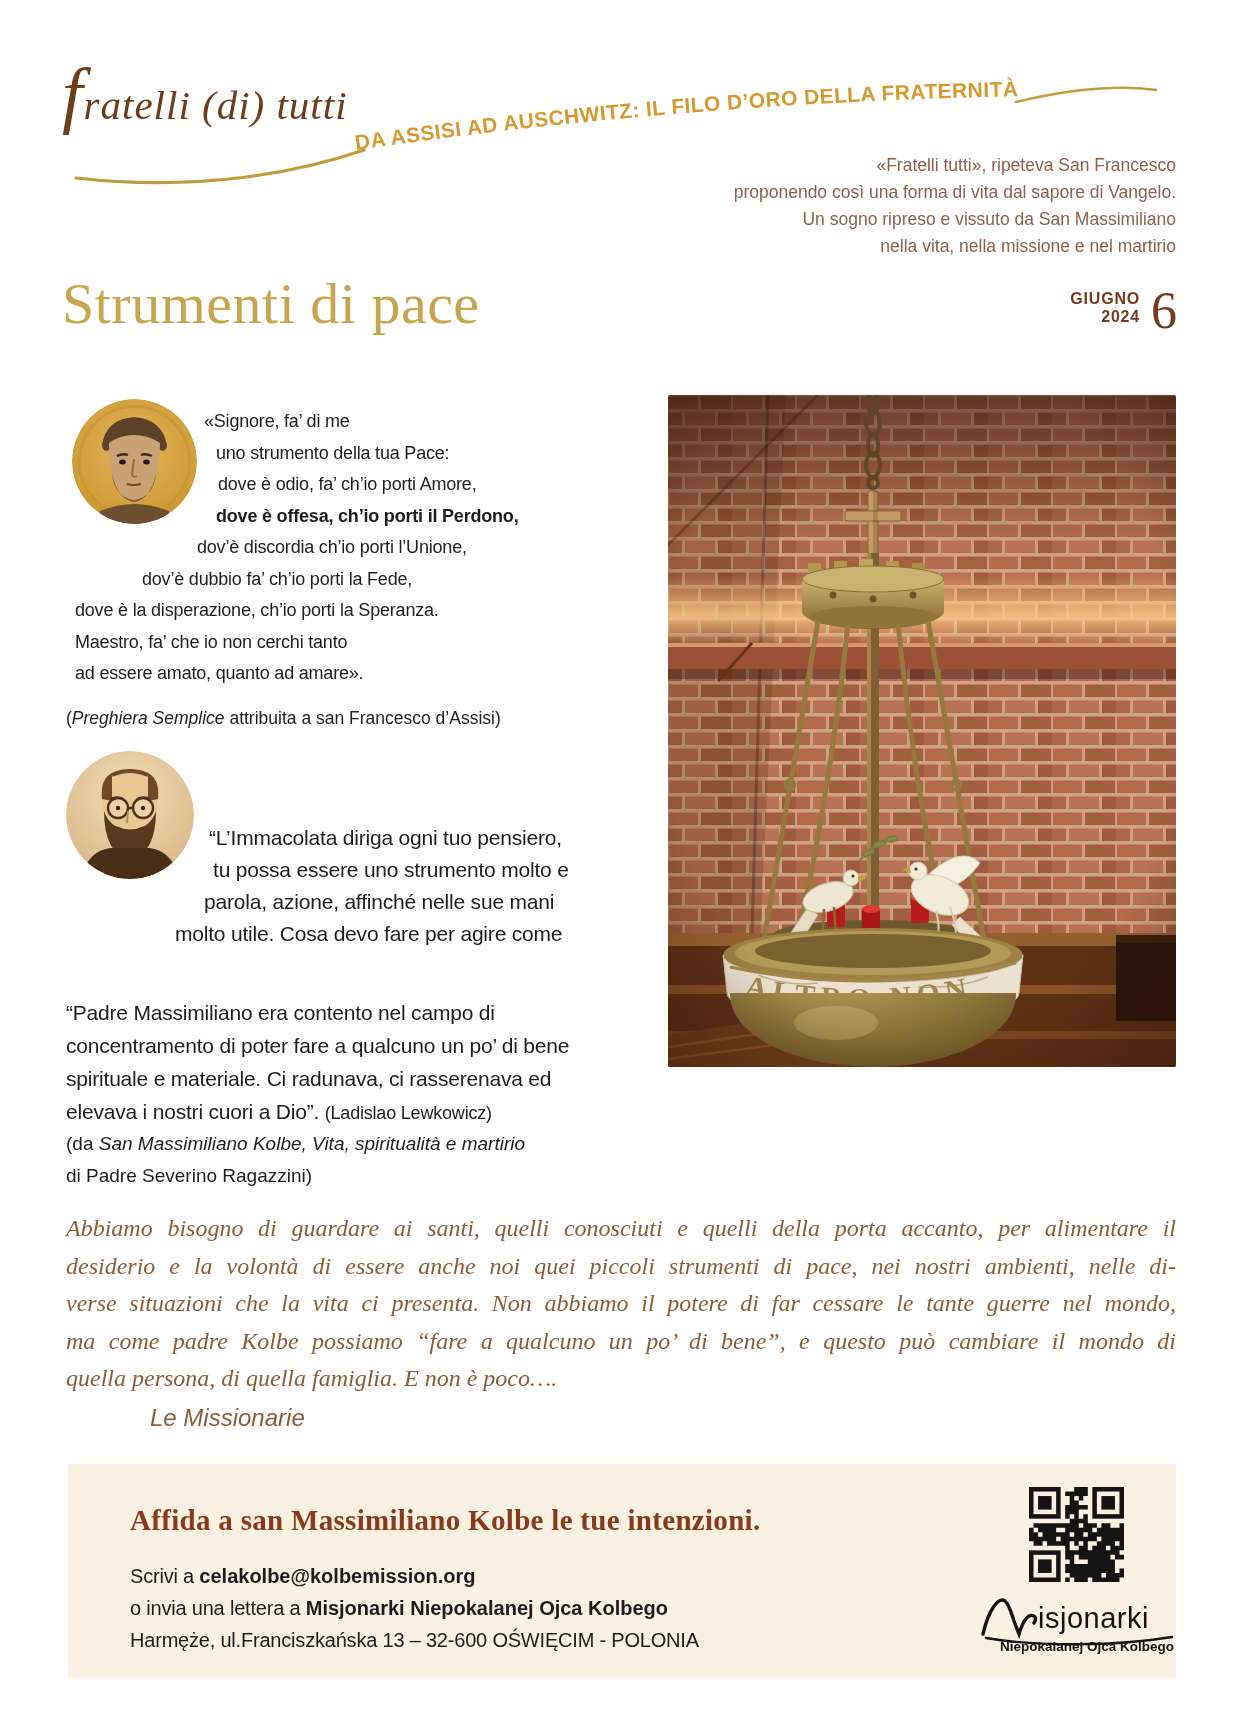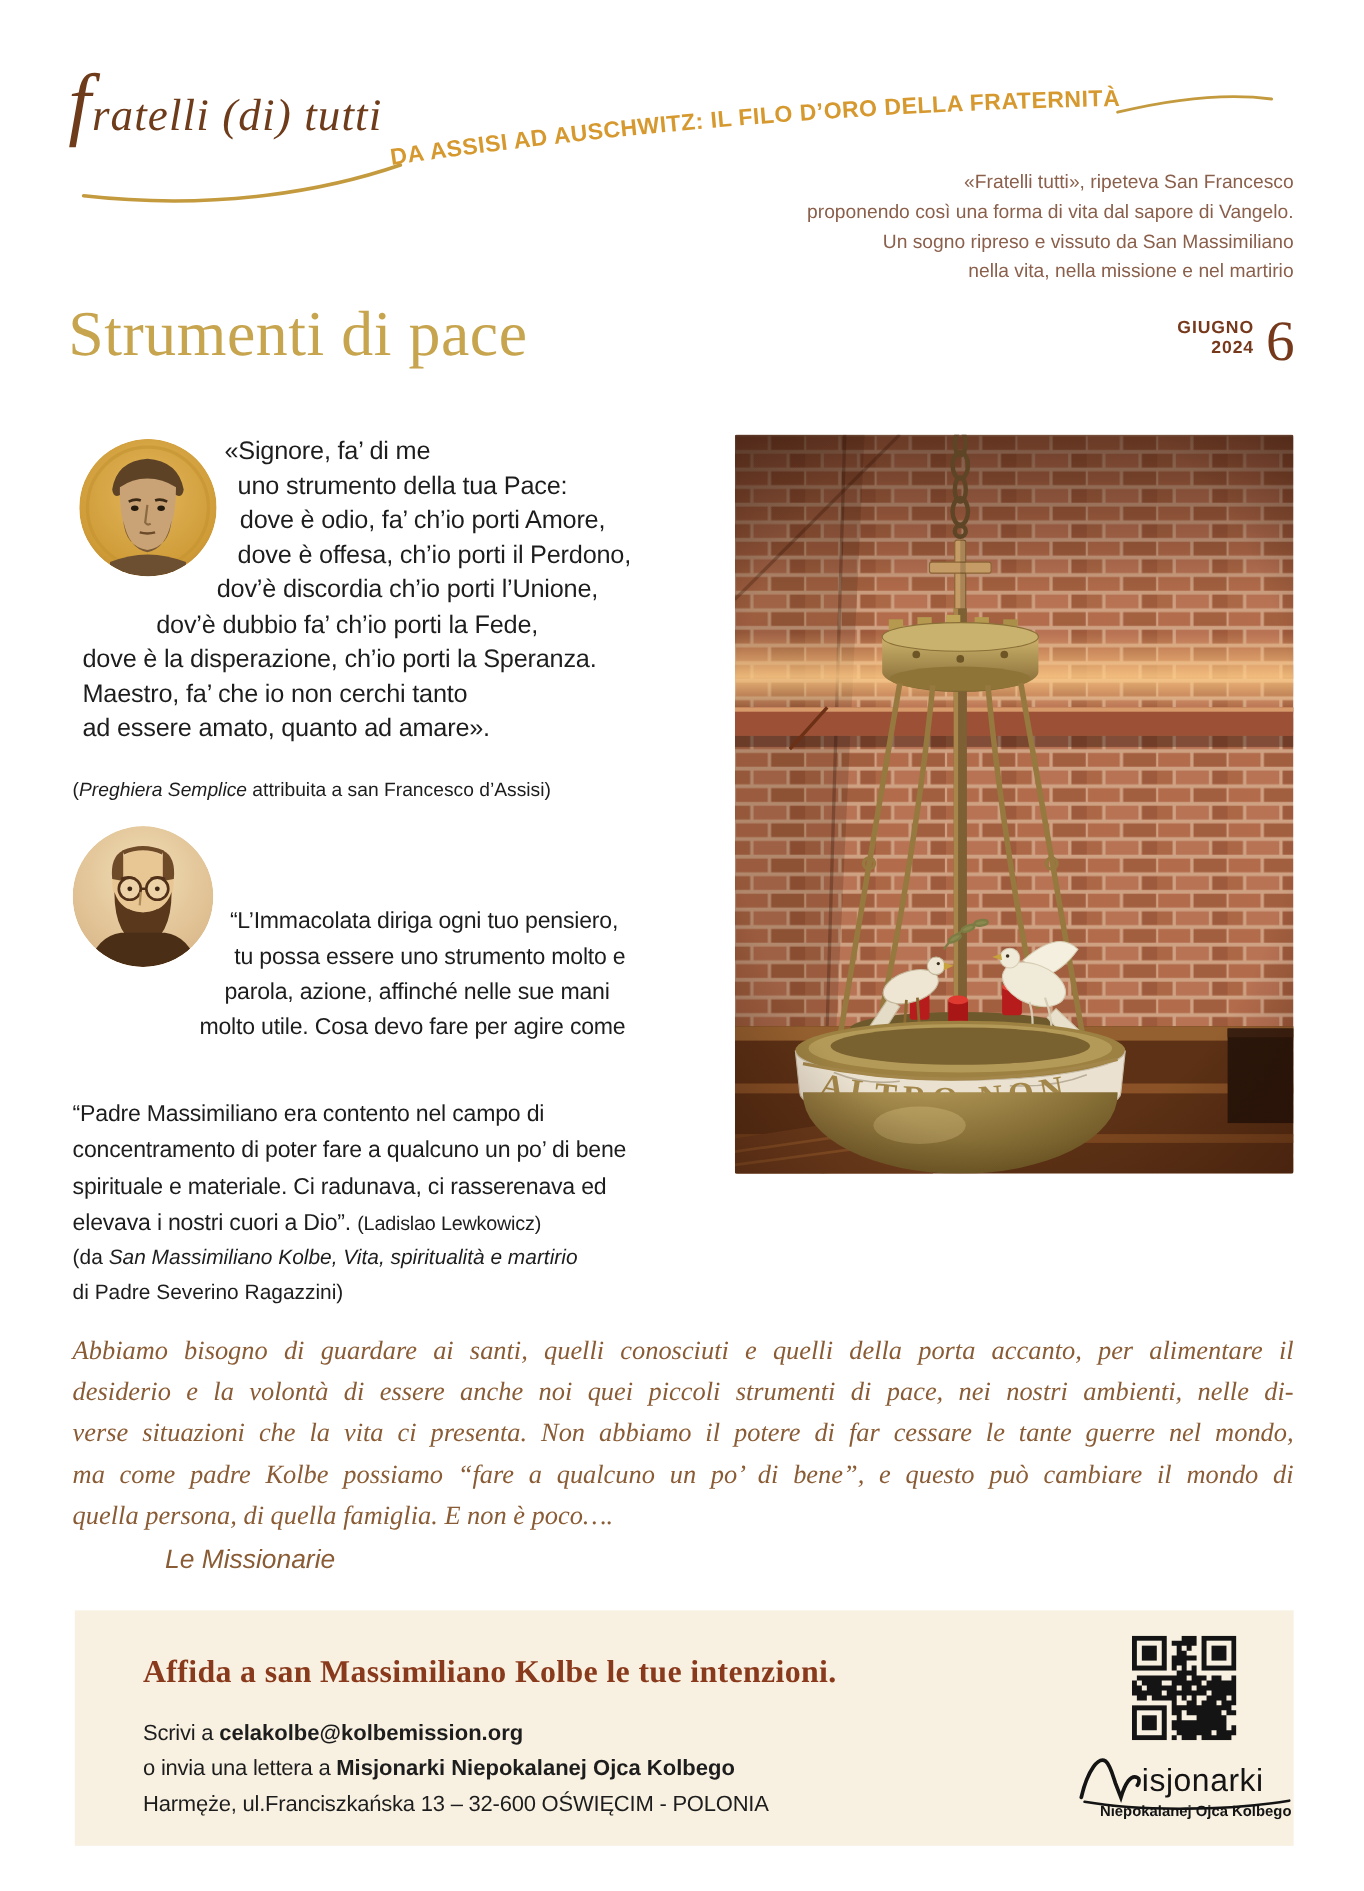--- a/index.html
+++ b/index.html
@@ -18,37 +18,37 @@
 
   
   .main-title{left:62px;top:270px;font-family:"Liberation Serif",serif;
               font-size:58px;color:#c7a44e;letter-spacing:.5px;}
   .issue{right:63px;top:290px;display:flex;gap:11px;align-items:flex-start;color:#76391c;}
   .issue .my{text-align:right;font-size:16px;font-weight:bold;line-height:18px;letter-spacing:.8px;}
   .issue .num{font-family:"Liberation Serif",serif;font-size:52px;line-height:42px;}
 
   
   .portrait{border-radius:50%;overflow:hidden;}
-  .prayer{left:66px;top:394px;font-size:23px;line-height:31.5px;letter-spacing:-.2px;}
+  .prayer{left:66px;top:406px;font-size:18px;line-height:31.5px;letter-spacing:-.2px;}
   .prayer>div:nth-child(1){padding-left:138px;}
   .prayer>div:nth-child(2){padding-left:150px;}
   .prayer>div:nth-child(3){padding-left:152px;}
-  .prayer>div:nth-child(4){padding-left:150px;}
+  .prayer>div:nth-child(4){padding-left:150px;font-weight:bold;}
   .prayer>div:nth-child(5){padding-left:131px;}
   .prayer>div:nth-child(6){padding-left:76px;}
   .prayer>div:nth-child(7){padding-left:9px;}
   .prayer>div:nth-child(8){padding-left:9px;}
   .prayer>div:nth-child(9){padding-left:9px;}
   .attrib{left:66px;top:708px;font-size:17.5px;}
   .attrib .it{font-style:italic;margin-top:28px;}
   .kquote{left:66px;top:822px;font-size:21px;line-height:32px;letter-spacing:-.2px;}
   .kquote>div:nth-child(1){padding-left:143px;}
   .kquote>div:nth-child(2){padding-left:147px;}
   .kquote>div:nth-child(3){padding-left:138px;}
-  .kquote>div:nth-child(4){padding-left:109px;text-align:right;}
+  .kquote>div:nth-child(4){padding-left:109px;}
   .kquote>div:nth-child(5){padding-left:9px;}
   .ref{font-size:18px;}
   .witness{left:66px;top:996px;font-size:21px;line-height:33px;letter-spacing:-.2px;}
   .source{left:66px;top:1128px;font-size:19px;line-height:32px;}
   .source .it{font-style:italic;}
 
   
   .reflection{left:66px;top:1210px;width:1110px;color:#8a5c35;
               font-family:"Liberation Serif",serif;font-style:italic;
               font-size:24px;line-height:37.5px;}

